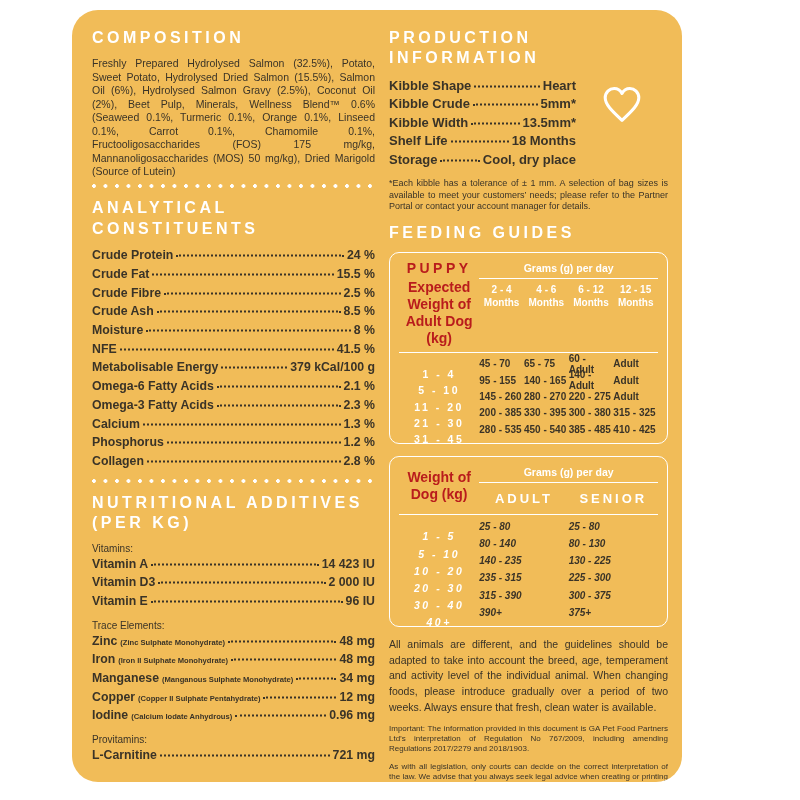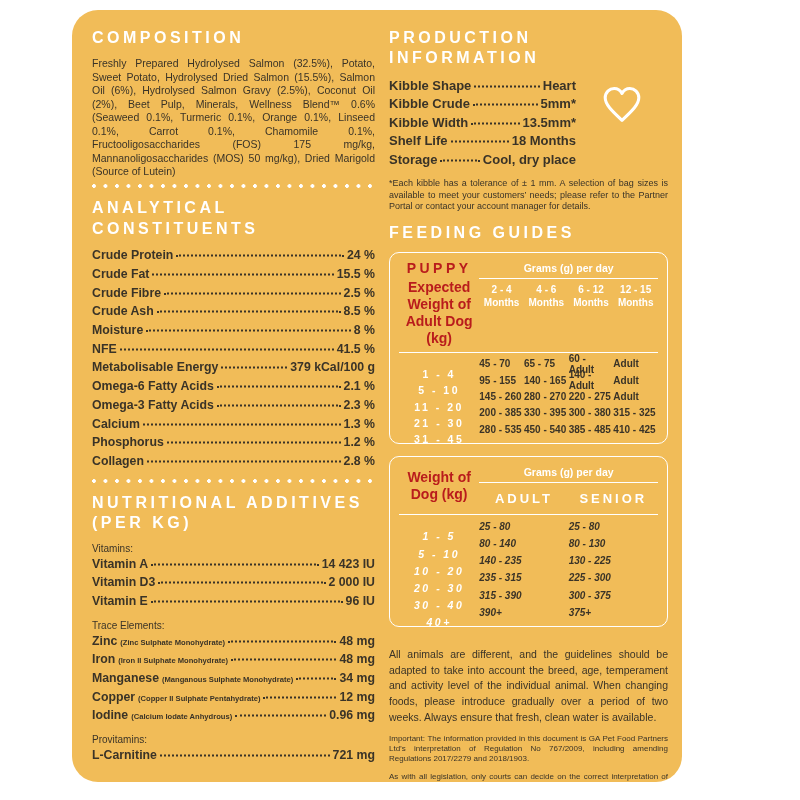--- a/index.html
+++ b/index.html
@@ -54,21 +54,21 @@
   .ft-colh { flex: 1; text-align: center; color: #fff; font-size: 10px; font-weight: bold; line-height: 1.25; }
   .ft-colh span { display: block; }
   .ft-colh.adl { font-size: 13px; letter-spacing: 3px; padding: 3px 0 2px 0; }
   .ft-hr { border-top: 1.3px solid #fff; margin: 5px 0 3px 0; }
   .ft-row { display: flex; align-items: center; height: 16.4px; }
   .ft-row .w { width: 31%; flex: none; text-align: center; color: #fff;
     font-size: 10.5px; font-weight: bold; letter-spacing: 2.5px; margin-top: 20px; }
   .ft-row .v { flex: 1; font-size: 10px; font-weight: bold; }
   .ftable.adult .ft-row { height: 17.2px; font-style: italic; }
 
-  .guide-note { font-size: 10.5px; line-height: 1.5; text-align: justify; margin-top: 20px; }
+  .guide-note { font-size: 10.5px; line-height: 1.5; text-align: justify; margin-top: 10px; }
   .legal { font-size: 8px; line-height: 1.26; text-align: justify; margin-top: 8px; } .mt12 { margin-top: 12px; }
 </style>
 </head>
 <body>
 
 <div class="page">
   <div class="card">
 
     <div class="col left">
 

